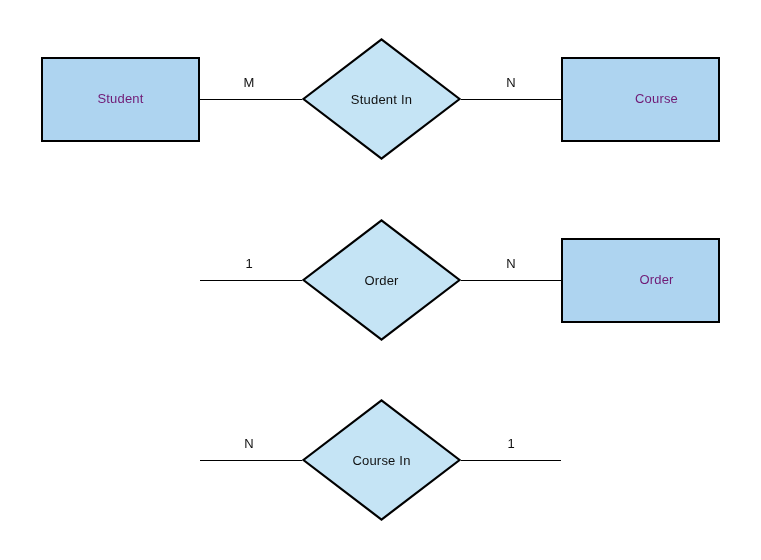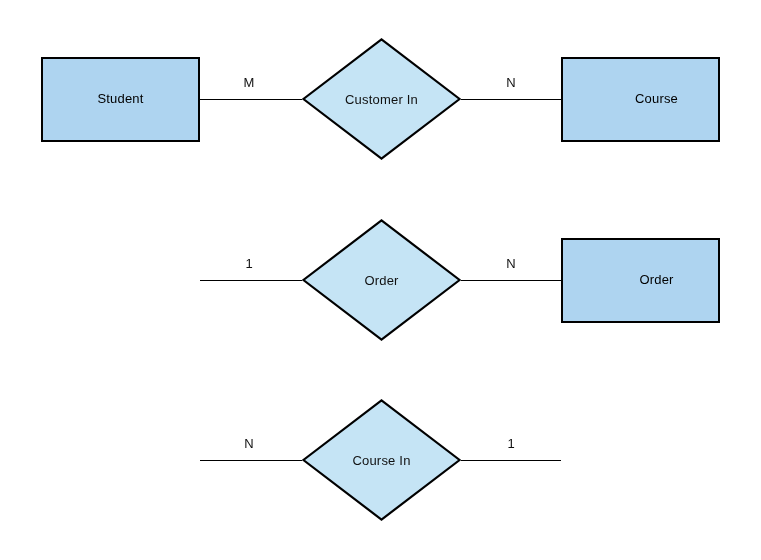--- a/index.html
+++ b/index.html
@@ -31,21 +31,21 @@
     height: 85px;
     box-sizing: border-box;
     background: #aed4f0;
     border: 2px solid #000000;
     display: flex;
     align-items: center;
     justify-content: center;
   }
   .entity-label {
     font-size: 13px;
-    color: #000000;
+    color: #701a75;
     letter-spacing: 0.2px;
     text-align: right;
     line-height: 1.1;
   }
   .entity.left  { left: 41px;  top: 19px; }
   .entity.right { left: 561px; top: 19px; padding-left: 32px; }
 
   
   .rel-wrap {
     position: absolute;
@@ -110,21 +110,21 @@
     <div class="entity left">
       <span class="entity-label">Student</span>
     </div>
 
     <div class="cardinality left-card">M</div>
 
     <div class="rel-wrap">
       <svg class="rel-diamond" viewBox="0 0 159 122" preserveAspectRatio="none">
         <polygon points="79.5,1.4 157.6,61 79.5,120.6 1.4,61" fill="#c5e4f5" stroke="#000000" stroke-width="2.2"></polygon>
       </svg>
-      <div class="rel-label">Customer In</div>
+      <div class="rel-label">Student In</div>
     </div>
 
     <div class="cardinality right-card">N</div>
 
     <div class="entity right">
       <span class="entity-label">Course</span>
     </div>
   </div>
 
   <div class="er-row" style="top:219px;">

